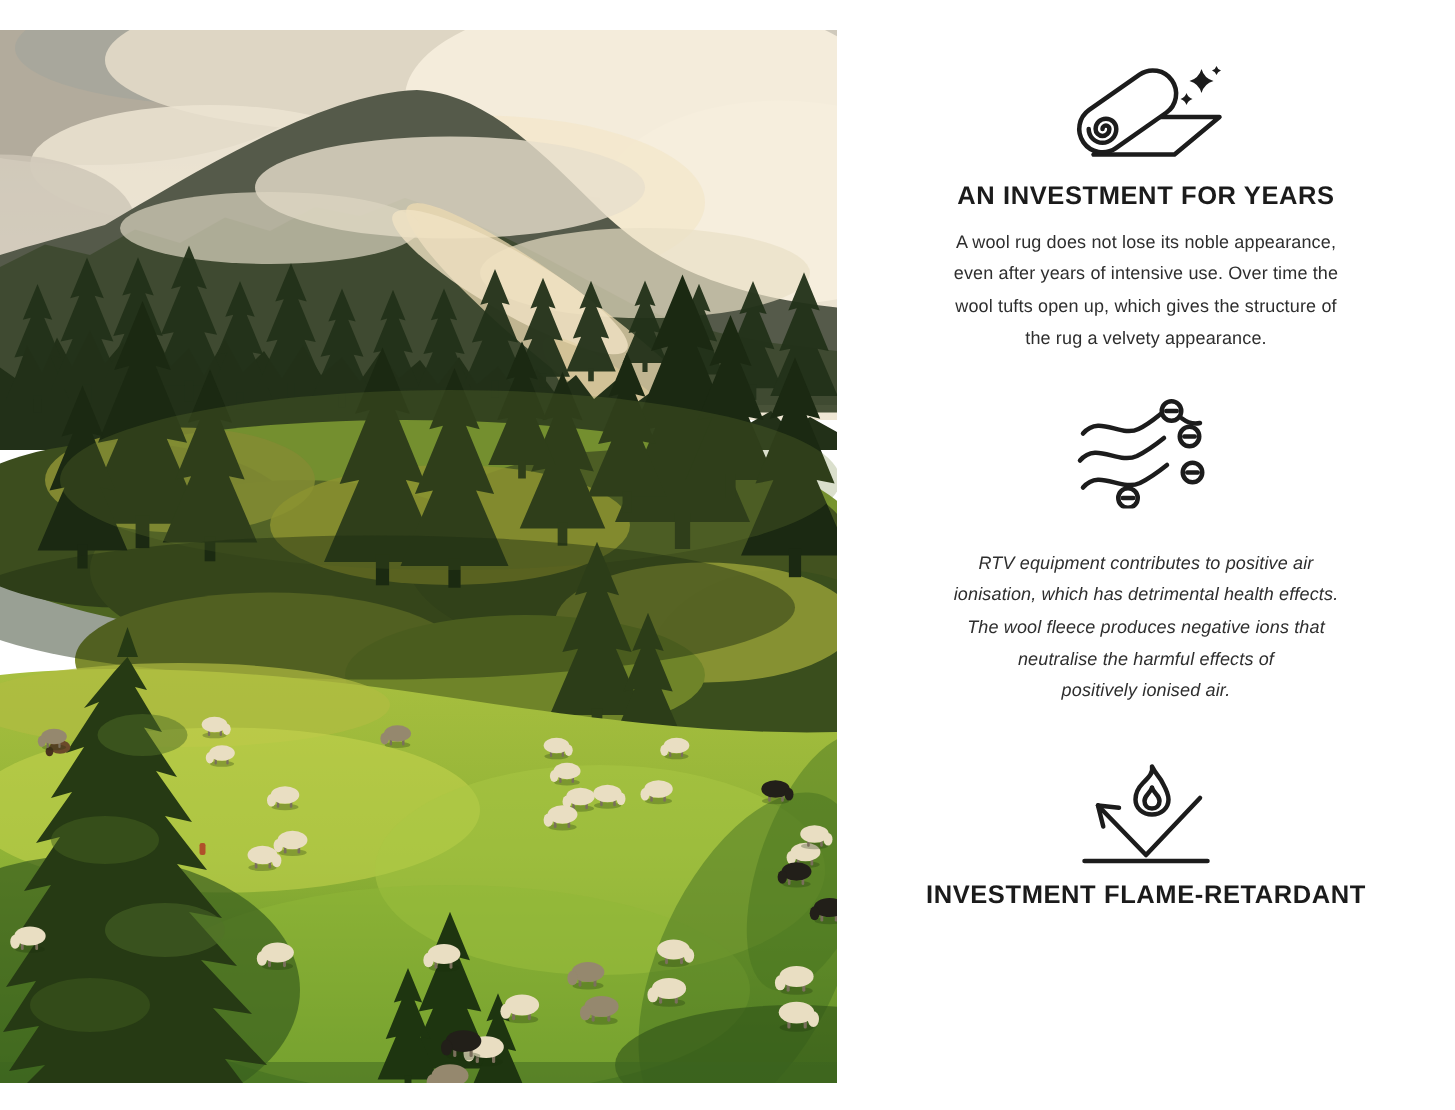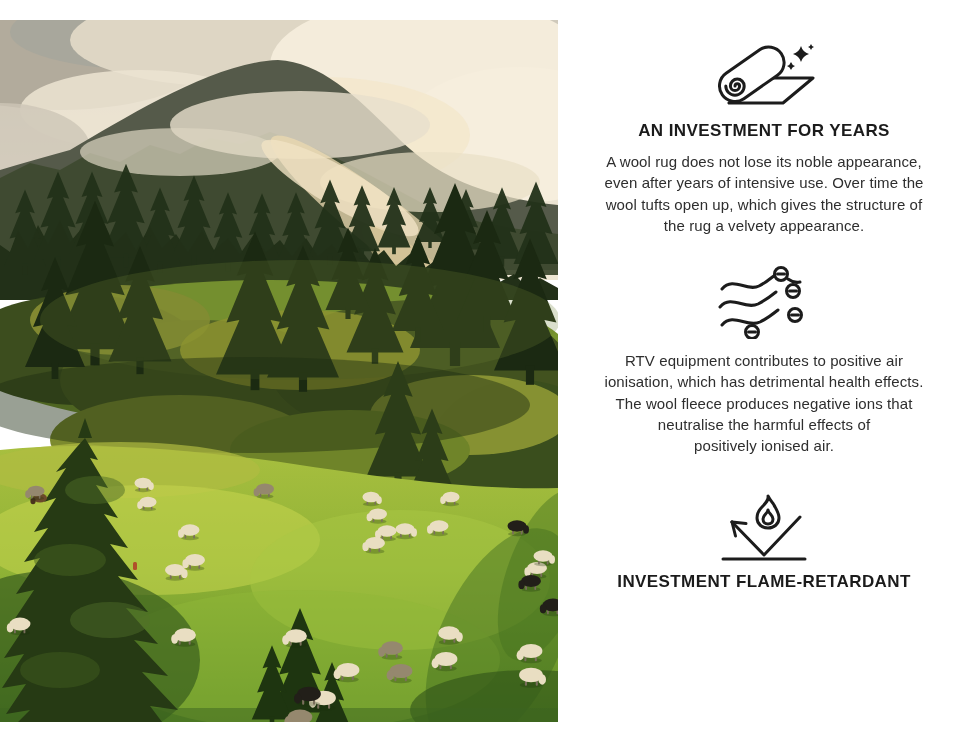--- a/index.html
+++ b/index.html
@@ -6,24 +6,24 @@
   .page{position:relative;width:970px;height:740px;background:var(--page-bg,#fff);overflow:hidden;
         font-family:"Liberation Sans",sans-serif;}
   .photo-panel{position:absolute;left:0;top:20px;width:558px;height:702px;overflow:hidden;}
   .photo-panel svg{display:block;}
   .features-panel{position:absolute;left:558px;top:0;width:412px;height:740px;
         box-sizing:border-box;padding-top:42px;display:flex;flex-direction:column;align-items:center;}
   .feature{display:flex;flex-direction:column;align-items:center;}
   .feature .ficon{display:block;}
   .feature h2{margin:0;font-size:17px;line-height:19px;font-weight:700;letter-spacing:.4px;
         color:var(--heading,#1b1b1b);text-align:center;white-space:nowrap;}
-  .feature p{margin:0;width:404px;font-size:15px;line-height:21.3px;letter-spacing:.1px;
+  .feature p{margin:0;width:404px;font-size:12px;line-height:21.3px;letter-spacing:.1px;
         color:var(--body,#2e2e2e);text-align:center;white-space:pre-line;}
   .f1 h2{margin-top:11px;} .f1 p{margin-top:11px;} .f1{margin-bottom:29px;}
-  .f2 h2{margin-top:14px;} .f2 p{margin-top:11px;} .f2{margin-bottom:35px;}
+  .f2 h2{margin-top:14px;} .f2 p{margin-top:26px;font-style:italic;} .f2{margin-bottom:35px;}
   .f3 h2{margin-top:6px;}  .f3 p{margin-top:10px;}
   .ico{stroke:var(--icon,#1c1c1c);stroke-width:3;fill:none;stroke-linecap:round;stroke-linejoin:round;}
   .ico-fill{fill:var(--icon,#1c1c1c);stroke:none;}
   .ico-mask{fill:#ffffff;}
 </style>
 </head>
 <body>
 
 <div class="page">
 

